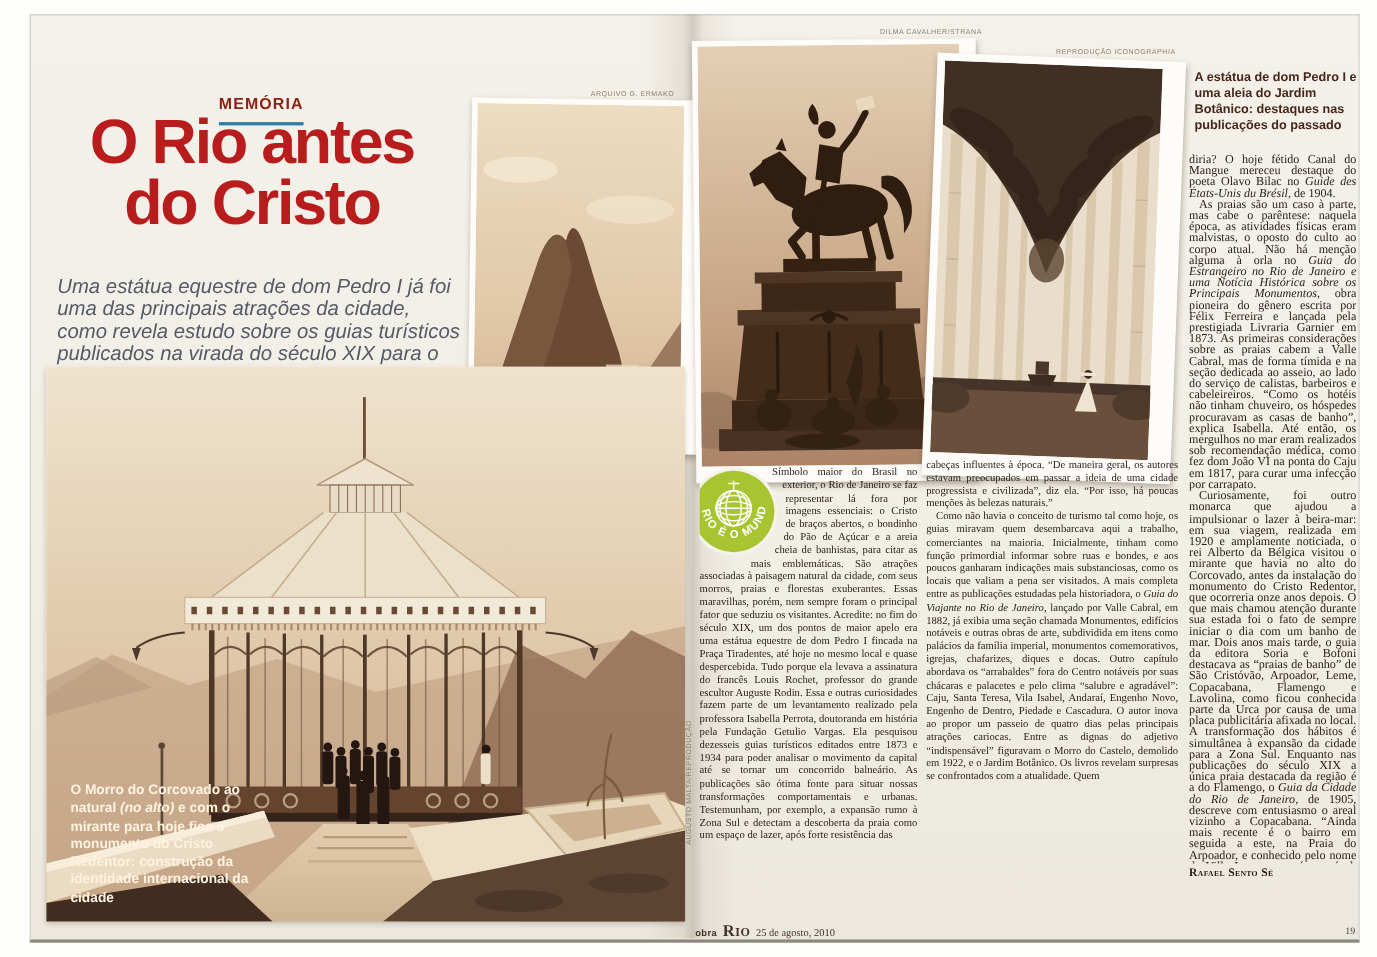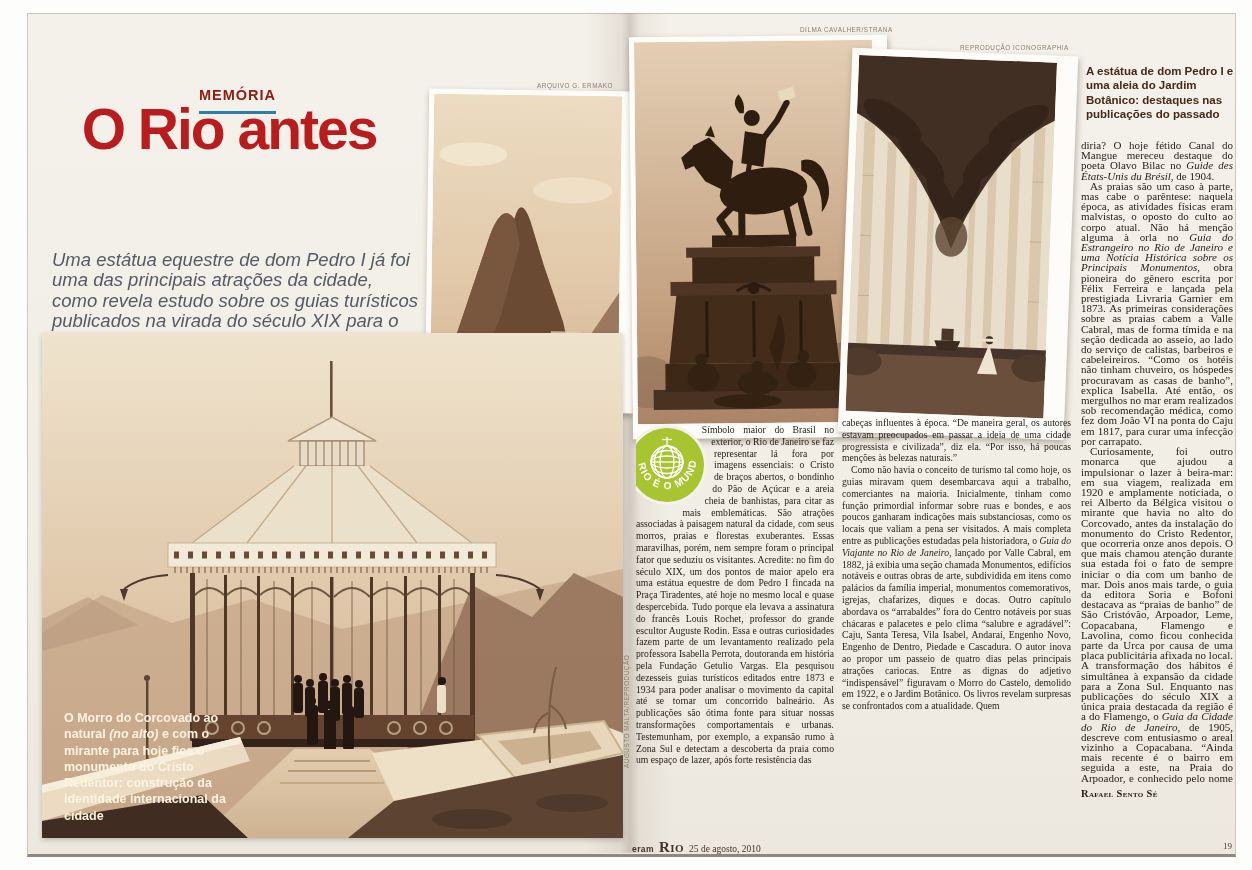--- a/index.html
+++ b/index.html
@@ -59,20 +59,21 @@
 <div class="stage">
   <div class="paper"></div>
   <div class="gutter"></div>
 
   <div>
     <div class="abs kicker">
       <span>MEMÓRIA</span>
     </div>
     <div class="abs headline">
       <div>O Rio antes</div>
+      <div>do Cristo</div>
     </div>
     <div class="abs dek">Uma estátua equestre de dom Pedro I já foi uma das principais atrações da cidade, como revela estudo sobre os guias turísticos publicados na virada do século XIX para o XX</div>
 
     <div class="abs credit" style="left:537px;top:82px;">ARQUIVO G. ERMAKO</div>
 
     <div class="abs photo-frame corcovado">
       <svg width="188" height="302" viewBox="0 0 188 302" preserveAspectRatio="none">
         <defs>
           <linearGradient id="csky" x1="0" y1="0" x2="0" y2="1">
             <stop offset="0" stop-color="#ecdcc2"></stop>
@@ -355,19 +356,19 @@
         <p><span>Como não havia o conceito de turismo tal como hoje, os guias miravam quem desembarcava aqui a trabalho, comerciantes na maioria. Inicialmente, tinham como função primordial informar sobre ruas e bondes, e aos poucos ganharam indicações mais substanciosas, como os locais que valiam a pena ser visitados. A mais completa entre as publicações estudadas pela historiadora, o </span><i>Guia do Viajante no Rio de Janeiro,</i><span> lançado por Valle Cabral, em 1882, já exibia uma seção chamada Monumentos, edifícios notáveis e outras obras de arte, subdividida em itens como palácios da família imperial, monumentos comemorativos, igrejas, chafarizes, diques e docas. Outro capítulo abordava os “arrabaldes” fora do Centro notáveis por suas chácaras e palacetes e pelo clima “salubre e agradável”: Caju, Santa Teresa, Vila Isabel, Andaraí, Engenho Novo, Engenho de Dentro, Piedade e Cascadura. O autor inova ao propor um passeio de quatro dias pelas principais atrações cariocas. Entre as dignas do adjetivo “indispensável” figuravam o Morro do Castelo, demolido em 1922, e o Jardim Botânico. Os livros revelam surpresas se confrontados com a atualidade. Quem</span></p>
       </div>
     <div class="abs serifcol col3">
         <p><span>diria? O hoje fétido Canal do Mangue mereceu destaque do poeta Olavo Bilac no </span><i>Guide des États-Unis du Brésil,</i><span> de 1904.</span></p>
         <p><span>As praias são um caso à parte, mas cabe o parêntese: naquela época, as atividades físicas eram malvistas, o oposto do culto ao corpo atual. Não há menção alguma à orla no </span><i>Guia do Estrangeiro no Rio de Janeiro e uma Notícia Histórica sobre os Principais Monumentos,</i><span> obra pioneira do gênero escrita por Félix Ferreira e lançada pela prestigiada Livraria Garnier em 1873. As primeiras considerações sobre as praias cabem a Valle Cabral, mas de forma tímida e na seção dedicada ao asseio, ao lado do serviço de calistas, barbeiros e cabeleireiros. “Como os hotéis não tinham chuveiro, os hóspedes procuravam as casas de banho”, explica Isabella. Até então, os mergulhos no mar eram realizados sob recomendação médica, como fez dom João VI na ponta do Caju em 1817, para curar uma infecção por carrapato.</span></p>
         <p><span>Curiosamente, foi outro monarca que ajudou a impulsionar o lazer à beira-mar: em sua viagem, realizada em 1920 e amplamente noticiada, o rei Alberto da Bélgica visitou o mirante que havia no alto do Corcovado, antes da instalação do monumento do Cristo Redentor, que ocorreria onze anos depois. O que mais chamou atenção durante sua estada foi o fato de sempre iniciar o dia com um banho de mar. Dois anos mais tarde, o guia da editora Soria e Bofoni destacava as “praias de banho” de São Cristóvão, Arpoador, Leme, Copacabana, Flamengo e Lavolina, como ficou conhecida parte da Urca por causa de uma placa publicitária afixada no local. A transformação dos hábitos é simultânea à expansão da cidade para a Zona Sul. Enquanto nas publicações do século XIX a única praia destacada da região é a do Flamengo, o </span><i>Guia da Cidade do Rio de Janeiro,</i><span> de 1905, descreve com entusiasmo o areal vizinho a Copacabana. “Ainda mais recente é o bairro em seguida a este, na Praia do Arpoador, e conhecido pelo nome de Villa Ipanema — é aprazível, muito saudável, alegre, fresco e dispondo de fácil transporte nos transway elétricos.” Nascia assim a identidade internacional da cidade: o Rio de sol, céu e mar.</span></p>
       </div>
     <div class="abs byline">Rafael Sento Sé</div>
 
     <div class="abs folio">
-      <span class="veja">eram</span>
+      <span class="veja">obra</span>
       <span class="rio">Rio</span>
       <span class="date">25 de agosto, 2010</span>
     </div>
     <div class="abs pagenum">19</div>
   </div>
 </div>
 
 </body></html>

